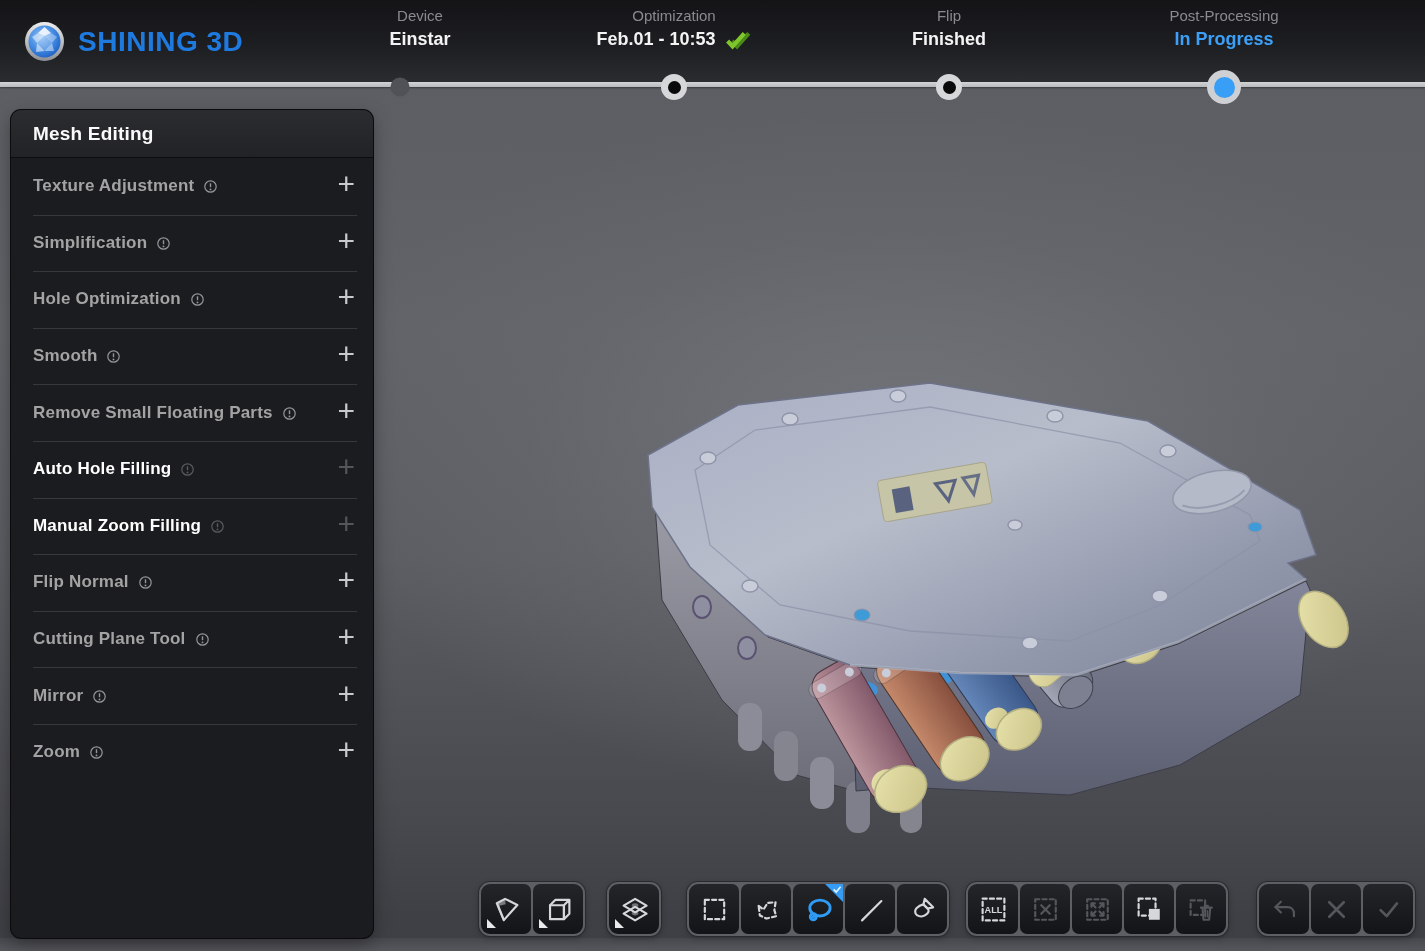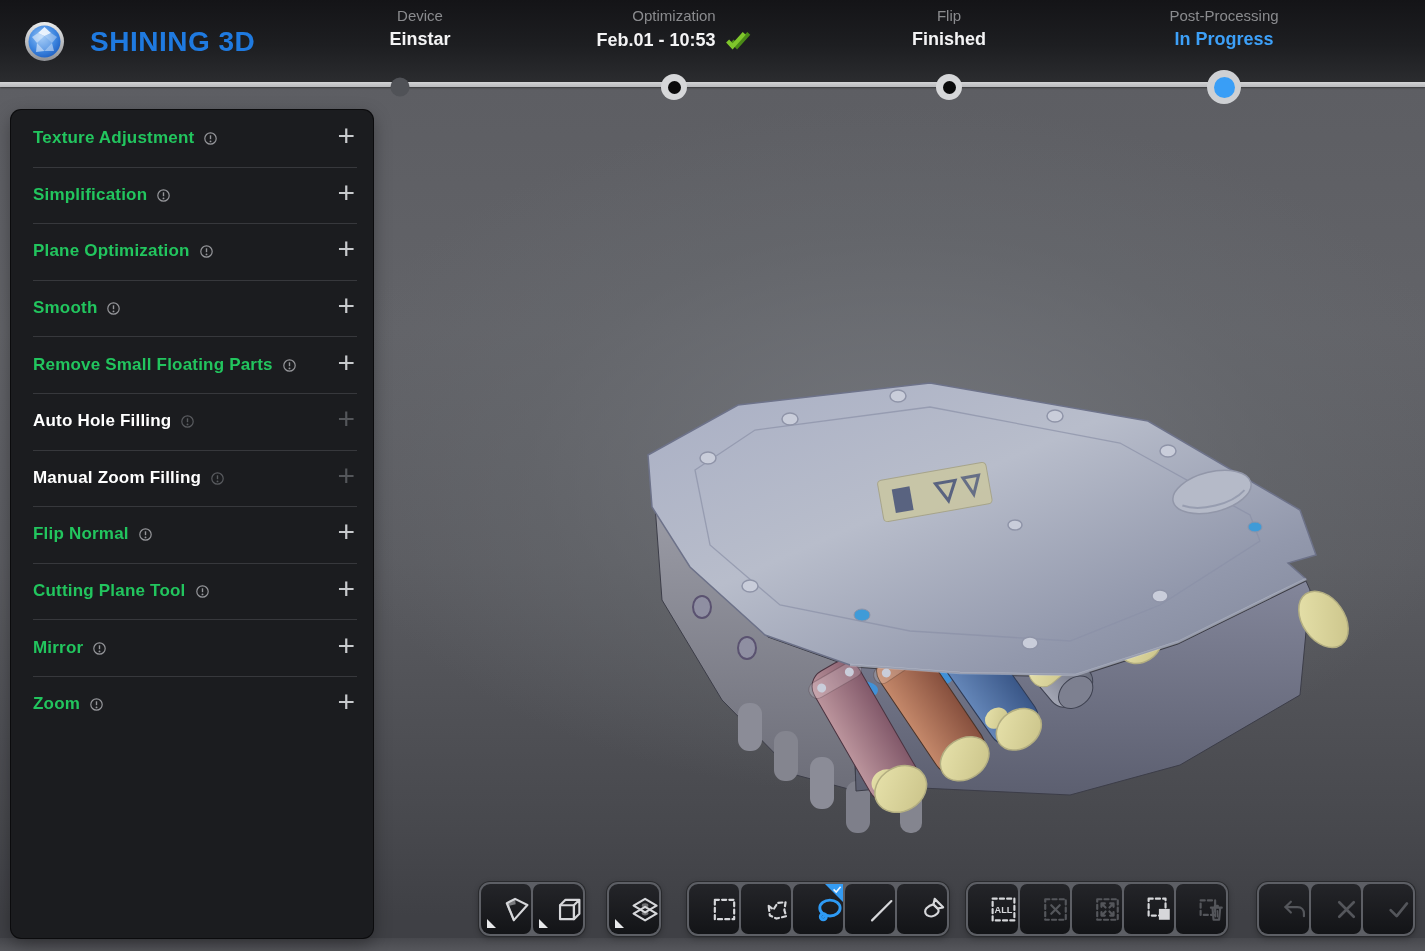--- a/index.html
+++ b/index.html
@@ -4,27 +4,27 @@
 <title>SHINING 3D</title>
 <style>
   html,body{margin:0;padding:0;background:#2a2b2e;}
   *{box-sizing:border-box;}
   .stage{position:relative;width:1425px;height:951px;overflow:hidden;
          font-family:"Liberation Sans",sans-serif;background:#46474c;user-select:none;}
 
   
   .header{position:absolute;left:0;top:0;width:1425px;height:82px;
           background:linear-gradient(180deg,#141417 0%,#1d1e21 55%,#2b2c2f 100%);}
-  .logo{position:absolute;left:24px;top:21px;display:flex;align-items:center;gap:25px;text-align:right;}
+  .logo{position:absolute;left:24px;top:21px;display:flex;align-items:center;gap:13px;text-align:right;}
   .logo-text{font-size:28px;font-weight:bold;color:#1f7ae0;letter-spacing:.5px;}
   .progress-line{position:absolute;left:0;top:82px;width:1425px;height:5px;
                  background:linear-gradient(180deg,#d2d3d5,#b9babd);box-shadow:0 1px 2px rgba(0,0,0,.4);}
   .step{position:absolute;top:7px;transform:translateX(-50%);text-align:center;white-space:nowrap;cursor:pointer;}
   .step-title{font-size:15px;color:#8a8b8e;margin-bottom:5px;}
-  .step-status-row{display:flex;align-items:center;justify-content:center;gap:9px;}
+  .step-status-row{display:flex;align-items:flex-start;justify-content:center;gap:9px;}
   .step-status{font-size:18px;font-weight:bold;color:#f3f3f4;}
   .step.active .step-status{color:#3da0f8;}
   .check-wrap{display:inline-flex;transform:translateY(1px);}
   .dot{position:absolute;top:87px;transform:translate(-50%,-50%);border-radius:50%;
        display:flex;align-items:center;justify-content:center;}
   .dot span{border-radius:50%;}
   .dot-plain{width:19px;height:19px;background:#505257;}
   .dot-ring{width:26px;height:26px;background:#d6d7d9;}
   .dot-ring span{width:13px;height:13px;background:#0a0a0b;}
   .dot-active{width:34px;height:34px;background:#ced0d3;}
@@ -44,34 +44,34 @@
            background:#1b1c1f;border-radius:10px;
            box-shadow:0 0 0 1px #0b0b0d,0 6px 18px rgba(0,0,0,.35);}
   .sidebar-header{height:48px;display:flex;align-items:center;padding:0 22px;
            background:linear-gradient(180deg,#2b2c2f,#222326);border-bottom:1px solid #0d0d0f;
            border-radius:10px 10px 0 0;}
   .sidebar-title{font-size:19px;font-weight:bold;color:#fafafa;letter-spacing:.2px;}
   .srow{position:relative;height:56.6px;display:flex;align-items:center;gap:9px;
         padding:0 18px 0 22px;cursor:pointer;}
   .srow::before{content:'';position:absolute;top:0;left:22px;right:16px;height:1px;background:#37383c;}
   .srow:first-child::before{display:none;}
-  .srow .lbl{font-size:17px;font-weight:bold;color:#22c55e;letter-spacing:.2px;}
+  .srow .lbl{font-size:17px;font-weight:bold;color:#a3a3a3;letter-spacing:.2px;}
   .srow .info{display:inline-flex;color:#95969a;margin-top:1px;}
   .srow .plus{margin-left:auto;font-size:30px;font-weight:300;line-height:1;color:#c8cacd;transform:translateY(-2px);}
   .srow.disabled .lbl{color:#ffffff;}
   .srow.disabled .info{color:#595b5f;}
   .srow.disabled .plus{color:#54565a;}
   .srow.disabled{cursor:default;}
 
   
   .tgroup{position:absolute;top:882px;display:flex;gap:2px;padding:2px;background:#5d5f65;
           border-radius:11px;box-shadow:0 0 0 1px #292a2d,0 2px 6px rgba(0,0,0,.3);}
   .tb-btn{width:50px;height:50px;border:none;margin:0;padding:0;position:relative;cursor:pointer;
           border-radius:7px;background:linear-gradient(180deg,#242529,#131417);
-          display:flex;align-items:center;justify-content:flex-end;color:#d6d7da;}
+          display:flex;align-items:center;justify-content:center;color:#d6d7da;}
   .tb-btn:first-child{border-top-left-radius:9px;border-bottom-left-radius:9px;}
   .tb-btn:last-child{border-top-right-radius:9px;border-bottom-right-radius:9px;}
   .tb-btn.disabled{color:#54565b;cursor:default;}
   .flyout{position:absolute;left:6px;bottom:6px;width:0;height:0;
           border-bottom:9px solid #e7e8ea;border-right:9px solid transparent;}
   .badge{position:absolute;top:0;right:0;line-height:0;}
 </style>
 </head>
 <body>
 
@@ -317,20 +317,23 @@
         </svg>
       </button>
       <button class="tb-btn disabled">
         <svg viewBox="0 0 24 24" width="29" height="29" fill="none" stroke="currentColor" stroke-width="1.8" stroke-linecap="round" stroke-linejoin="round">
           <path d="M5.5 12.5 L10.5 17.5 L19 7" stroke-width="2.2"></path>
         </svg>
       </button>
     </div>
 
   <div class="sidebar">
+    <div class="sidebar-header">
+      <span class="sidebar-title">Mesh Editing</span>
+    </div>
     <div id="sidebar-items">
         <div class="srow">
           <span class="lbl">Texture Adjustment</span>
           <span class="info">
             <svg viewBox="0 0 15 15" width="15" height="15">
   <circle cx="7.5" cy="7.5" r="5.7" fill="none" stroke="currentColor" stroke-width="1.2"></circle>
   <line x1="7.5" y1="4.3" x2="7.5" y2="8.2" stroke="currentColor" stroke-width="1.4"></line>
   <circle cx="7.5" cy="10.4" r="0.95" fill="currentColor"></circle>
             </svg>
           </span>
@@ -341,21 +344,21 @@
           <span class="info">
             <svg viewBox="0 0 15 15" width="15" height="15">
   <circle cx="7.5" cy="7.5" r="5.7" fill="none" stroke="currentColor" stroke-width="1.2"></circle>
   <line x1="7.5" y1="4.3" x2="7.5" y2="8.2" stroke="currentColor" stroke-width="1.4"></line>
   <circle cx="7.5" cy="10.4" r="0.95" fill="currentColor"></circle>
             </svg>
           </span>
           <span class="plus">+</span>
         </div>
         <div class="srow">
-          <span class="lbl">Plane Optimization</span>
+          <span class="lbl">Hole Optimization</span>
           <span class="info">
             <svg viewBox="0 0 15 15" width="15" height="15">
   <circle cx="7.5" cy="7.5" r="5.7" fill="none" stroke="currentColor" stroke-width="1.2"></circle>
   <line x1="7.5" y1="4.3" x2="7.5" y2="8.2" stroke="currentColor" stroke-width="1.4"></line>
   <circle cx="7.5" cy="10.4" r="0.95" fill="currentColor"></circle>
             </svg>
           </span>
           <span class="plus">+</span>
         </div>
         <div class="srow">

